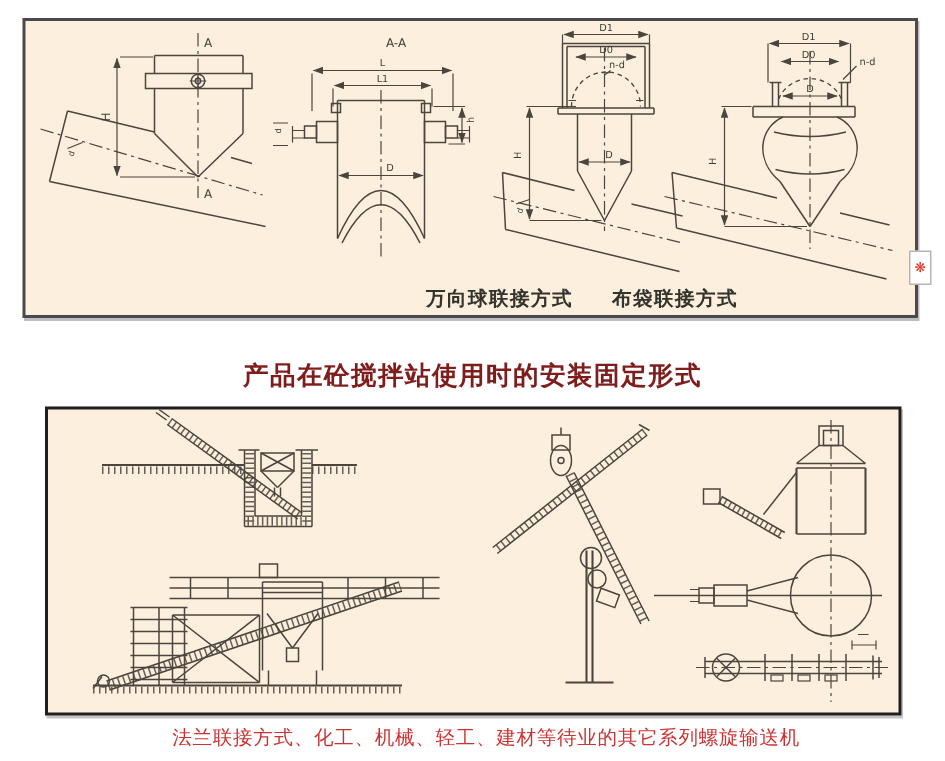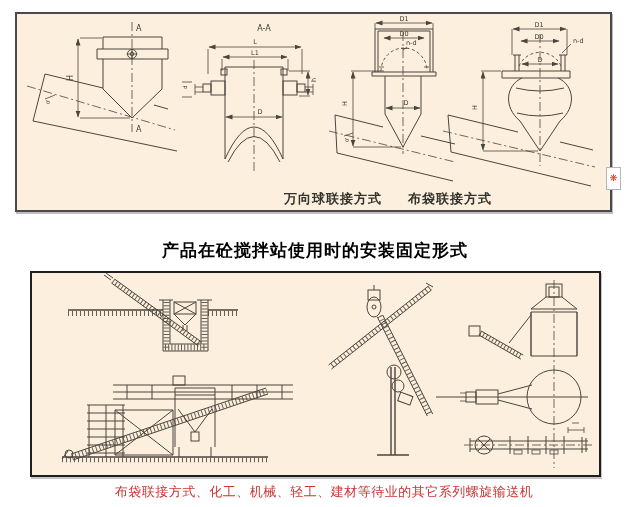--- a/index.html
+++ b/index.html
@@ -20,21 +20,21 @@
     border:2px solid #1f1f1f;box-shadow:1px 2px 0 #c4c4c4;
   }
   .panel svg{position:absolute;left:0;top:0;}
   .caption{
     position:absolute;top:176px;width:130px;text-align:center;
     font-size:13px;font-weight:bold;color:#33332c;letter-spacing:1px;
     white-space:nowrap;
   }
   .section-title{
     position:absolute;left:15px;top:239px;width:600px;text-align:center;
-    font-size:17px;font-weight:bold;color:#000000;letter-spacing:1px;
+    font-size:17px;font-weight:bold;color:#7f1d1d;letter-spacing:1px;
     white-space:nowrap;
   }
   .footer-note{
     position:absolute;left:0;top:483px;width:630px;text-align:center;
     text-indent:18px;font-size:13px;color:#cc3434;letter-spacing:.5px;
     white-space:nowrap;
   }
   .watermark{
     position:absolute;left:606px;top:167px;width:13px;height:21px;
     background:#ffffff;border:1px solid #b5b5b5;
@@ -243,19 +243,19 @@
         <path class="ln" d="M478,163 V181 M496,163 V181 M514,163 V181 M532,163 V181"></path>
         <rect class="dm" x="482" y="177" width="8" height="4"></rect>
         <rect class="dm" x="500" y="177" width="8" height="4"></rect>
         <rect class="dm" x="518" y="177" width="8" height="4"></rect>
         <path class="ln" d="M550,164 V180 M554,165 V179"></path>
         <path class="dm" d="M536,157 H552 M536,154 V160 M552,154 V160 M540,150 H547"></path>
       </g>
     </svg>
   </div>
 
-  <div class="footer-note">布袋联接方式、化工、机械、轻工、建材等待业的其它系列螺旋输送机</div>
+  <div class="footer-note">法兰联接方式、化工、机械、轻工、建材等待业的其它系列螺旋输送机</div>
 
   <div class="watermark">
     <span>❋</span>
   </div>
 
 </div>
 
 </body></html>

